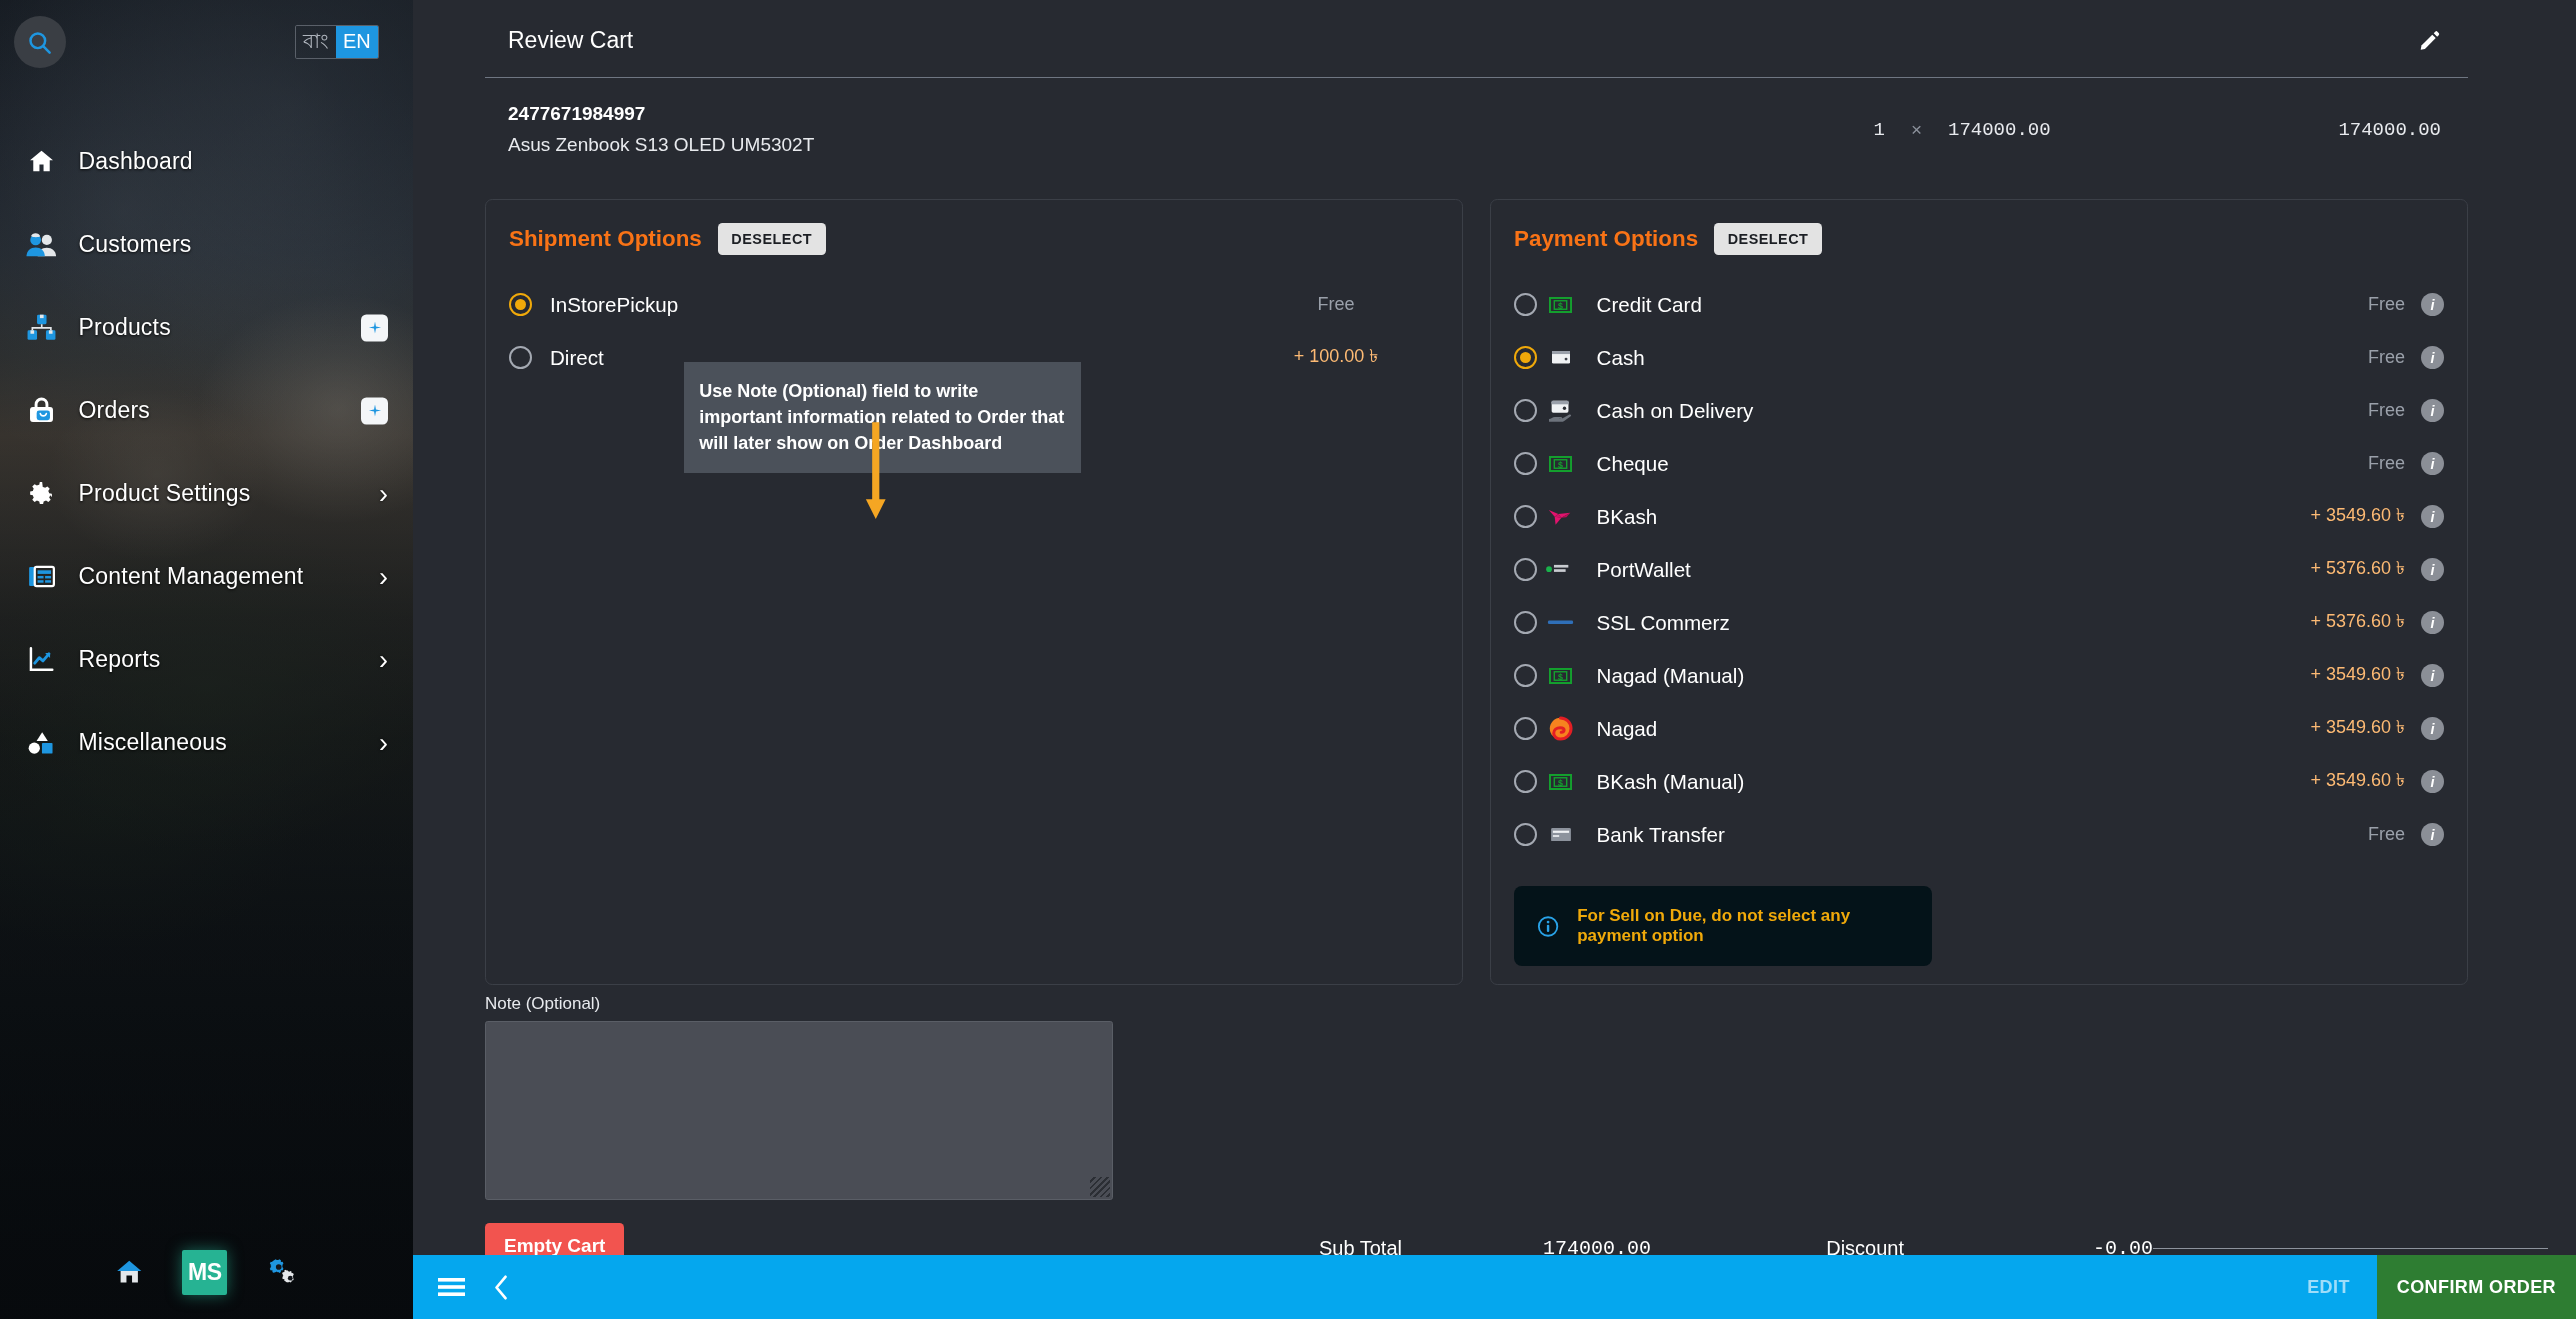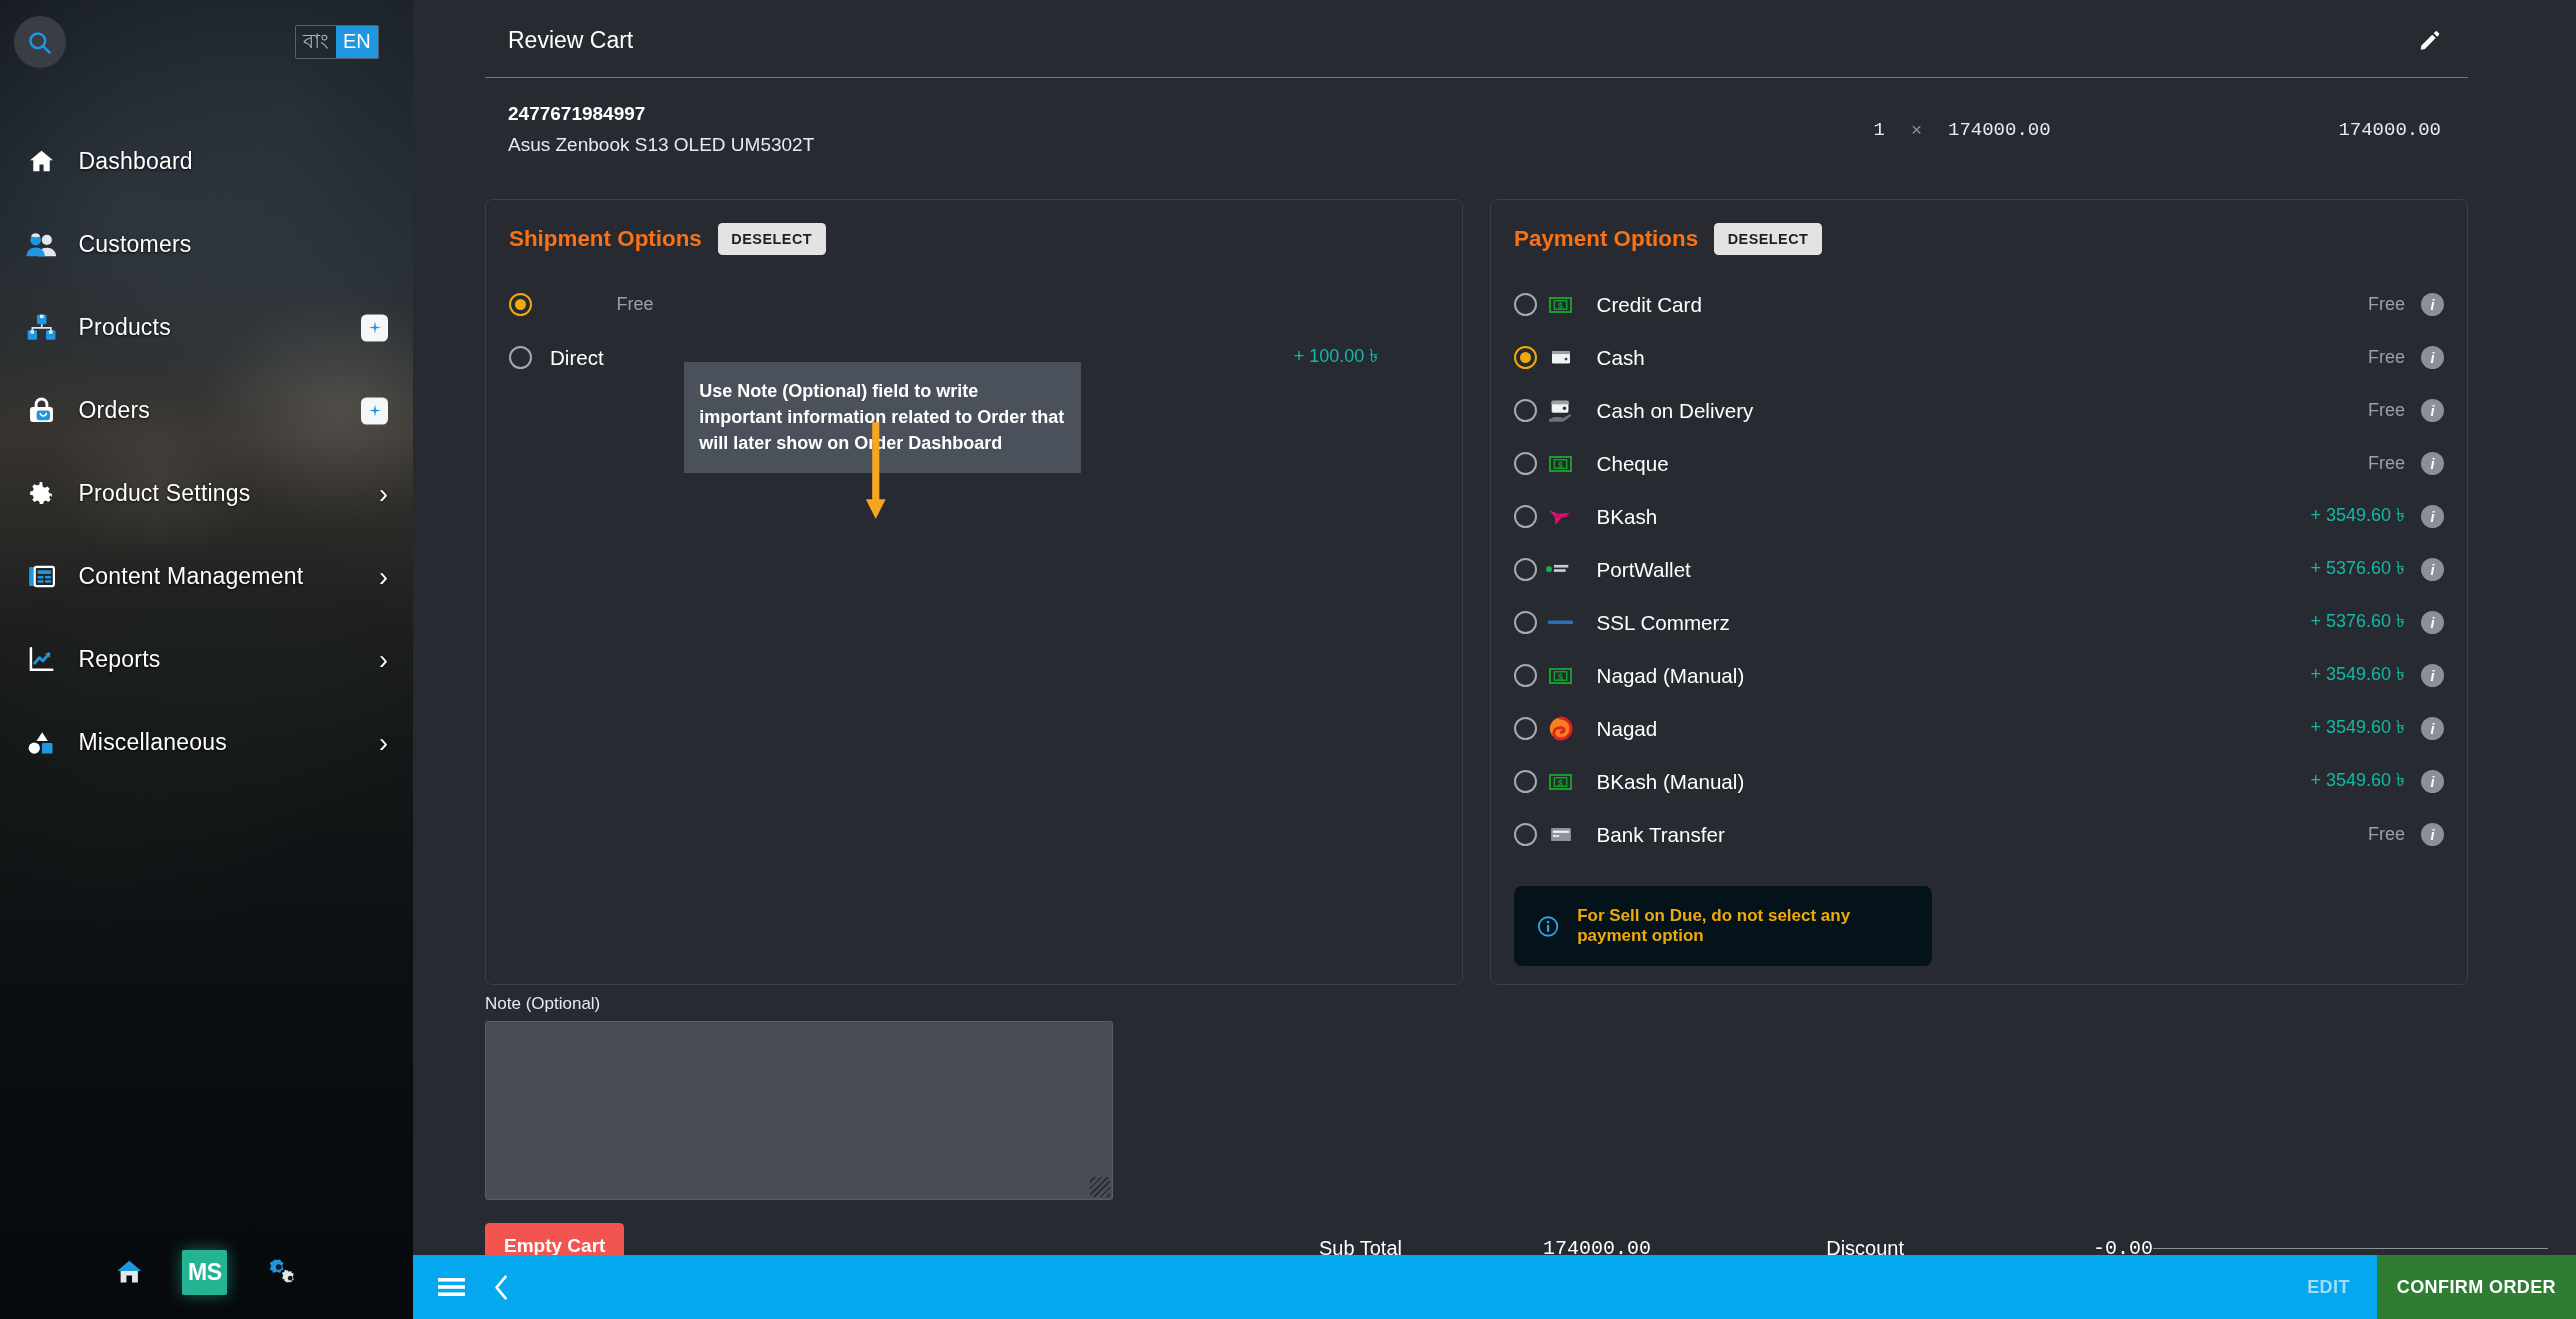--- a/index.html
+++ b/index.html
@@ -147,21 +147,21 @@
   .opt-row { display: flex; align-items: center; height: 53px; cursor: pointer; }
   .radio { width: 23px; height: 23px; border-radius: 50%; border: 2.7px solid #a4a9b2; flex: 0 0 23px; position: relative; }
   .radio.sel { border-color: #f0a90a; }
   .radio.sel::after {
     content:""; position: absolute; inset: 3.6px; border-radius: 50%; background: #f0a90a;
   }
   .opt-icon { width: 47px; flex: 0 0 47px; display: flex; align-items: center; justify-content: center; }
   .opt-label { flex: 1 1 auto; color: #ffffff; font-size: 20.6px; margin-left: 12.6px; }
   .opt-label.ship { margin-left: 18px; }
   .opt-price { color: #9aa0aa; font-size: 18px; text-align: right; }
-  .opt-price.fee { color: #14b8a6; }
+  .opt-price.fee { color: #fdba74; }
   .ship-price { width: 206px; text-align: center; }
   .info-dot {
     width: 23px; height: 23px; border-radius: 50%; background: #8b8f97;
     display: flex; align-items: center; justify-content: center;
     color: #ffffff; font-size: 14.4px; font-weight: bold; font-style: italic;
     margin-left: 16px; flex: 0 0 23px; cursor: pointer;
   }
 
   .due-banner {
     margin-top: 25px; background: #041319; border-radius: 8px;
@@ -406,20 +406,21 @@
       <div class="opts-wrap">
 
         <section class="opt-panel">
           <div class="opt-head">
             <span class="opt-title">Shipment Options</span>
             <button class="deselect-btn">DESELECT</button>
           </div>
 
           <div class="opt-row">
             <span class="radio sel"></span>
+            <span class="opt-label ship">InStorePickup</span>
             <span class="opt-price ship-price">Free</span>
           </div>
 
           <div class="opt-row">
             <span class="radio"></span>
             <span class="opt-label ship">Direct</span>
             <span class="opt-price ship-price fee">+ 100.00 ৳</span>
           </div>
         </section>
 

